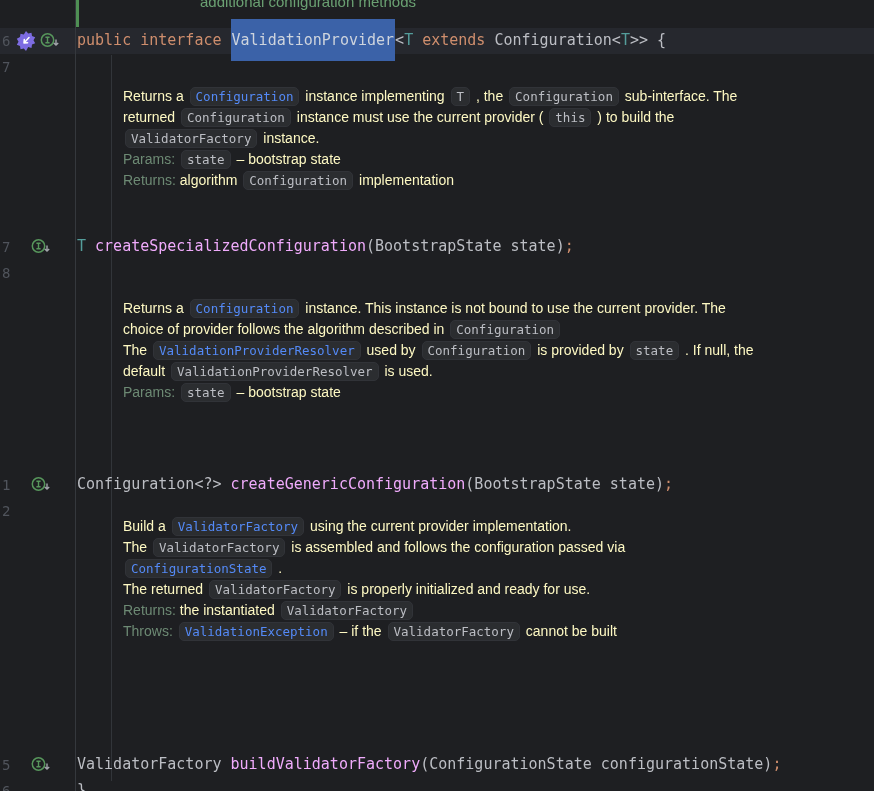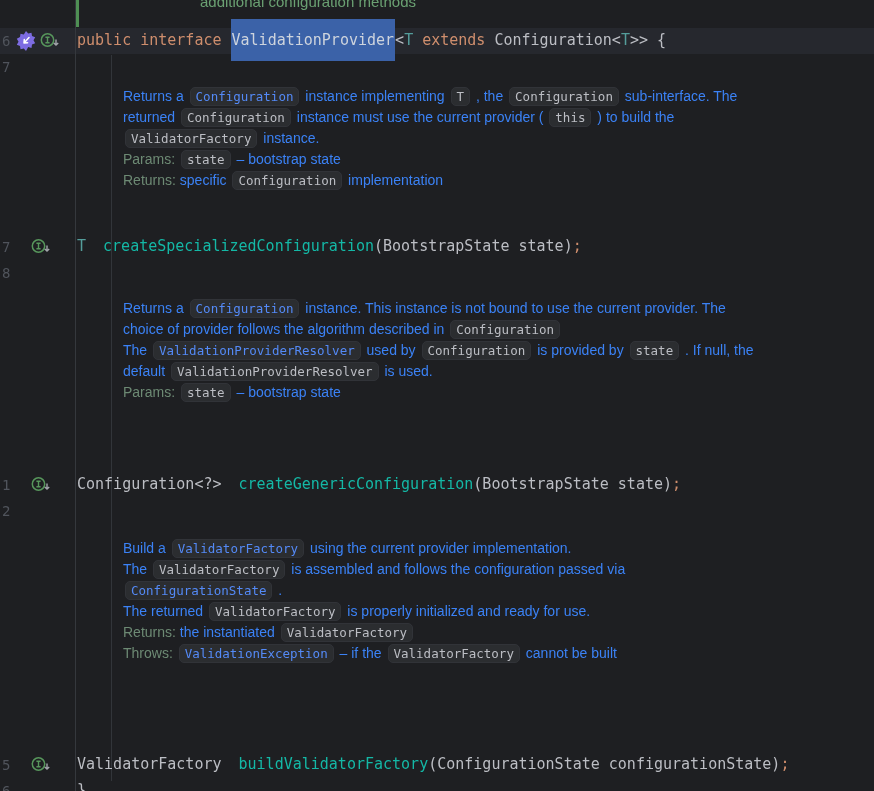--- a/index.html
+++ b/index.html
@@ -7,32 +7,32 @@
          font-family:"DejaVu Sans Mono",monospace;}
   .caret-row{position:absolute;left:0;top:28px;width:874px;height:26px;background:#26282e;}
   .gutter-sep{position:absolute;left:75px;top:0;width:1px;height:791px;background:#35383d;}
   .vcs-bar{position:absolute;left:76px;top:0;width:3px;height:27px;background:#4f8f54;}
   .indent-guide{position:absolute;left:111px;top:55px;width:1px;height:726px;background:#32353a;}
   .ln{position:absolute;left:2px;width:22px;color:#50545c;font-size:14px;line-height:16px;}
   .gicon{position:absolute;}
   .code{position:absolute;left:77px;font-size:15px;line-height:19px;white-space:pre;}
   .tk-kw{color:#cf8e6d;}
   .tk-pl{color:#bcbec4;}
-  .tk-m{color:#14b8a6;margin-left:8px;}
+  .tk-m{color:#f0abfc;}
   .tk-tp{color:#549d9b;}
   .tk-sel{color:#ced4dd;background:#3b62a8;padding:12px 1px;}
   .top-doc{position:absolute;left:200px;top:-7px;font-family:"Liberation Sans",sans-serif;
            font-size:15px;color:#6aa072;}
   .doc{position:absolute;left:123px;width:640px;font-family:"Liberation Sans",sans-serif;
        font-size:14px;color:#6aa56f;}
   .doc p{margin:0;line-height:21px;}
   .mt7{margin-top:7px;}  .mt10{margin-top:10px;}
   .mt11{margin-top:11px;} .mt12{margin-top:12px;}
   .mt17{margin-top:17px;} .mt19{margin-top:19px;}
-  .run-text{color:#3b82f6;}
+  .run-text{color:#fef9c3;}
   .run-label{color:#6d8a74;text-align:right;}
   .run-code,.run-link{font-family:"DejaVu Sans Mono",monospace;font-size:12.5px;
        background:#2b2d30;border:1px solid #313338;border-radius:5px;
        padding:0 5px;margin:0 2px;color:#bcbec4;display:inline-block;line-height:17px;
        vertical-align:baseline;}
   .run-link{color:#548af7;}
 </style>
 </head>
 <body>
 
@@ -95,30 +95,30 @@
 
   <div class="code" style="top:31px"><span class="tk-kw">public interface </span><span class="tk-sel">ValidationProvider</span><span class="tk-pl">&lt;</span><span class="tk-tp">T</span><span class="tk-pl"> </span><span class="tk-kw">extends</span><span class="tk-pl"> </span><span class="tk-pl">Configuration</span><span class="tk-pl">&lt;</span><span class="tk-tp">T</span><span class="tk-pl">&gt;&gt; {</span></div>
   <div class="code" style="top:237px"><span class="tk-tp">T</span><span class="tk-pl"> </span><span class="tk-m">createSpecializedConfiguration</span><span class="tk-pl">(BootstrapState state)</span><span class="tk-kw">;</span></div>
   <div class="code" style="top:475px"><span class="tk-pl">Configuration&lt;?&gt; </span><span class="tk-m">createGenericConfiguration</span><span class="tk-pl">(BootstrapState state)</span><span class="tk-kw">;</span></div>
   <div class="code" style="top:755px"><span class="tk-pl">ValidatorFactory </span><span class="tk-m">buildValidatorFactory</span><span class="tk-pl">(ConfigurationState configurationState)</span><span class="tk-kw">;</span></div>
   <div class="code" style="top:781px"><span class="tk-pl">}</span></div>
 
   <div class="doc" style="top:86px">
     <p><span class="run-text">Returns a </span><span class="run-link">Configuration</span><span class="run-text"> instance implementing </span><span class="run-code">T</span><span class="run-text"> , the </span><span class="run-code">Configuration</span><span class="run-text"> sub-interface. The returned </span><span class="run-code">Configuration</span><span class="run-text"> instance must use the current provider ( </span><span class="run-code">this</span><span class="run-text"> ) to build the </span><span class="run-code">ValidatorFactory</span><span class="run-text"> instance.</span></p>
     <p class="mt19"><span class="run-label">Params: </span><span class="run-code">state</span><span class="run-text"> – bootstrap state</span></p>
-    <p class="mt11"><span class="run-label">Returns: </span><span class="run-text">specific </span><span class="run-code">Configuration</span><span class="run-text"> implementation</span></p>
+    <p class="mt11"><span class="run-label">Returns: </span><span class="run-text">algorithm </span><span class="run-code">Configuration</span><span class="run-text"> implementation</span></p>
   </div>
 
   <div class="doc" style="top:298px">
     <p><span class="run-text">Returns a </span><span class="run-link">Configuration</span><span class="run-text"> instance. This instance is not bound to use the current provider. The choice of provider follows the algorithm described in </span><span class="run-code">Configuration</span></p>
     <p class="mt7"><span class="run-text">The </span><span class="run-link">ValidationProviderResolver</span><span class="run-text"> used by </span><span class="run-code">Configuration</span><span class="run-text"> is provided by </span><span class="run-code">state</span><span class="run-text"> . If null, the default </span><span class="run-code">ValidationProviderResolver</span><span class="run-text"> is used.</span></p>
     <p class="mt17"><span class="run-label">Params: </span><span class="run-code">state</span><span class="run-text"> – bootstrap state</span></p>
   </div>
 
-  <div class="doc" style="top:538px">
+  <div class="doc" style="top:516px">
     <p><span class="run-text">Build a </span><span class="run-link">ValidatorFactory</span><span class="run-text"> using the current provider implementation.</span></p>
     <p class="mt7"><span class="run-text">The </span><span class="run-code">ValidatorFactory</span><span class="run-text"> is assembled and follows the configuration passed via </span><span class="run-link">ConfigurationState</span><span class="run-text"> .</span></p>
     <p class="mt10"><span class="run-text">The returned </span><span class="run-code">ValidatorFactory</span><span class="run-text"> is properly initialized and ready for use.</span></p>
     <p class="mt11"><span class="run-label">Returns: </span><span class="run-text">the instantiated </span><span class="run-code">ValidatorFactory</span></p>
     <p class="mt11"><span class="run-label">Throws: </span><span class="run-link">ValidationException</span><span class="run-text"> – if the </span><span class="run-code">ValidatorFactory</span><span class="run-text"> cannot be built</span></p>
   </div>
 
 </div>
 
 </body></html>

